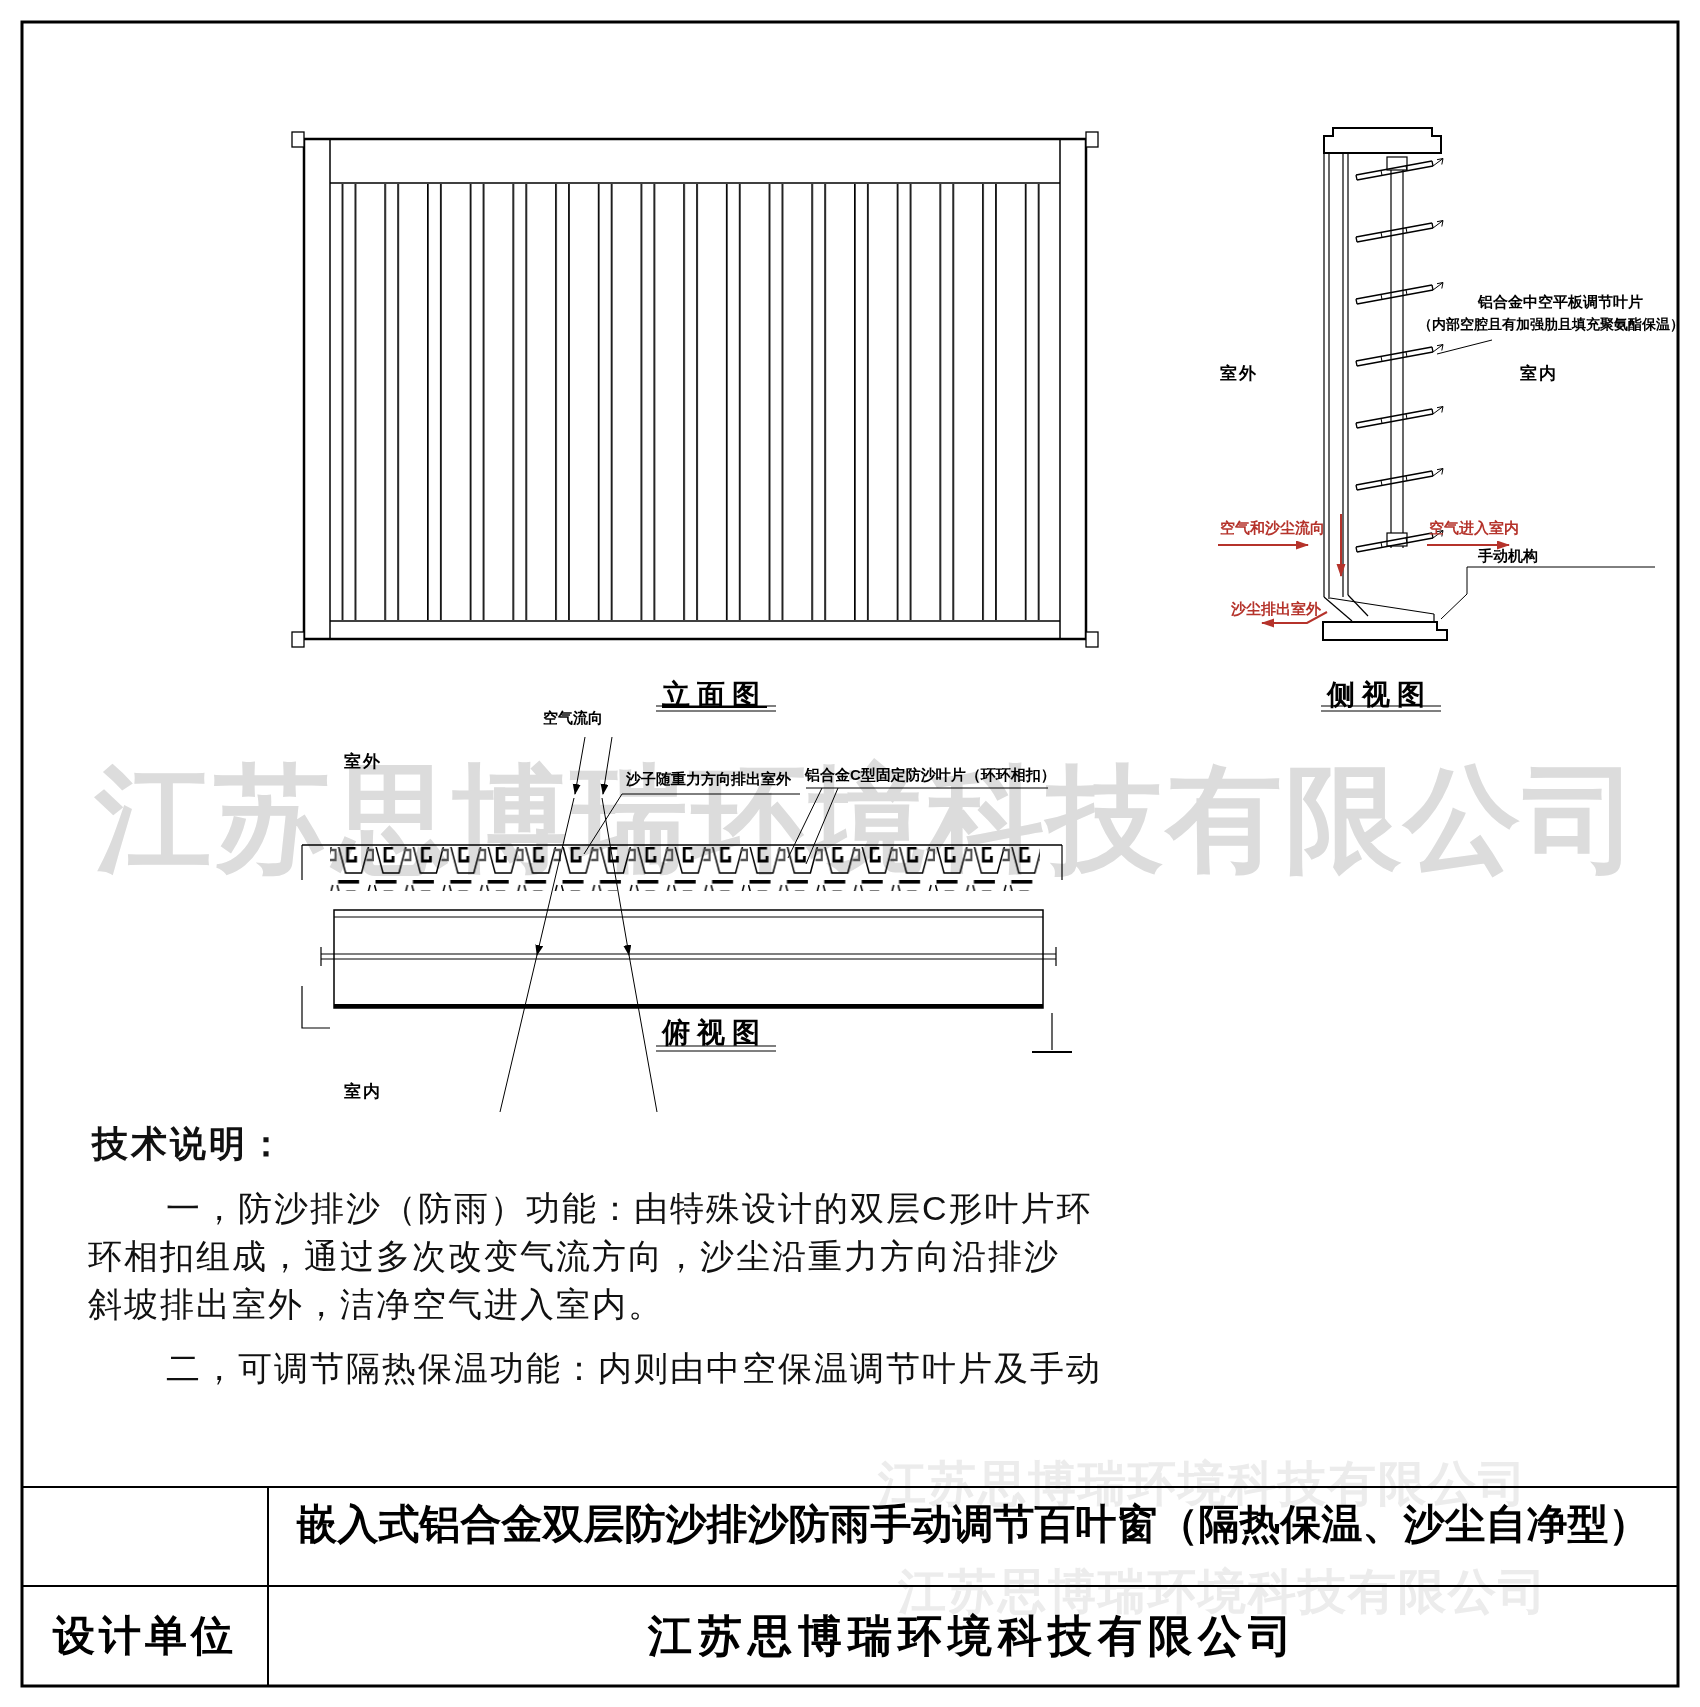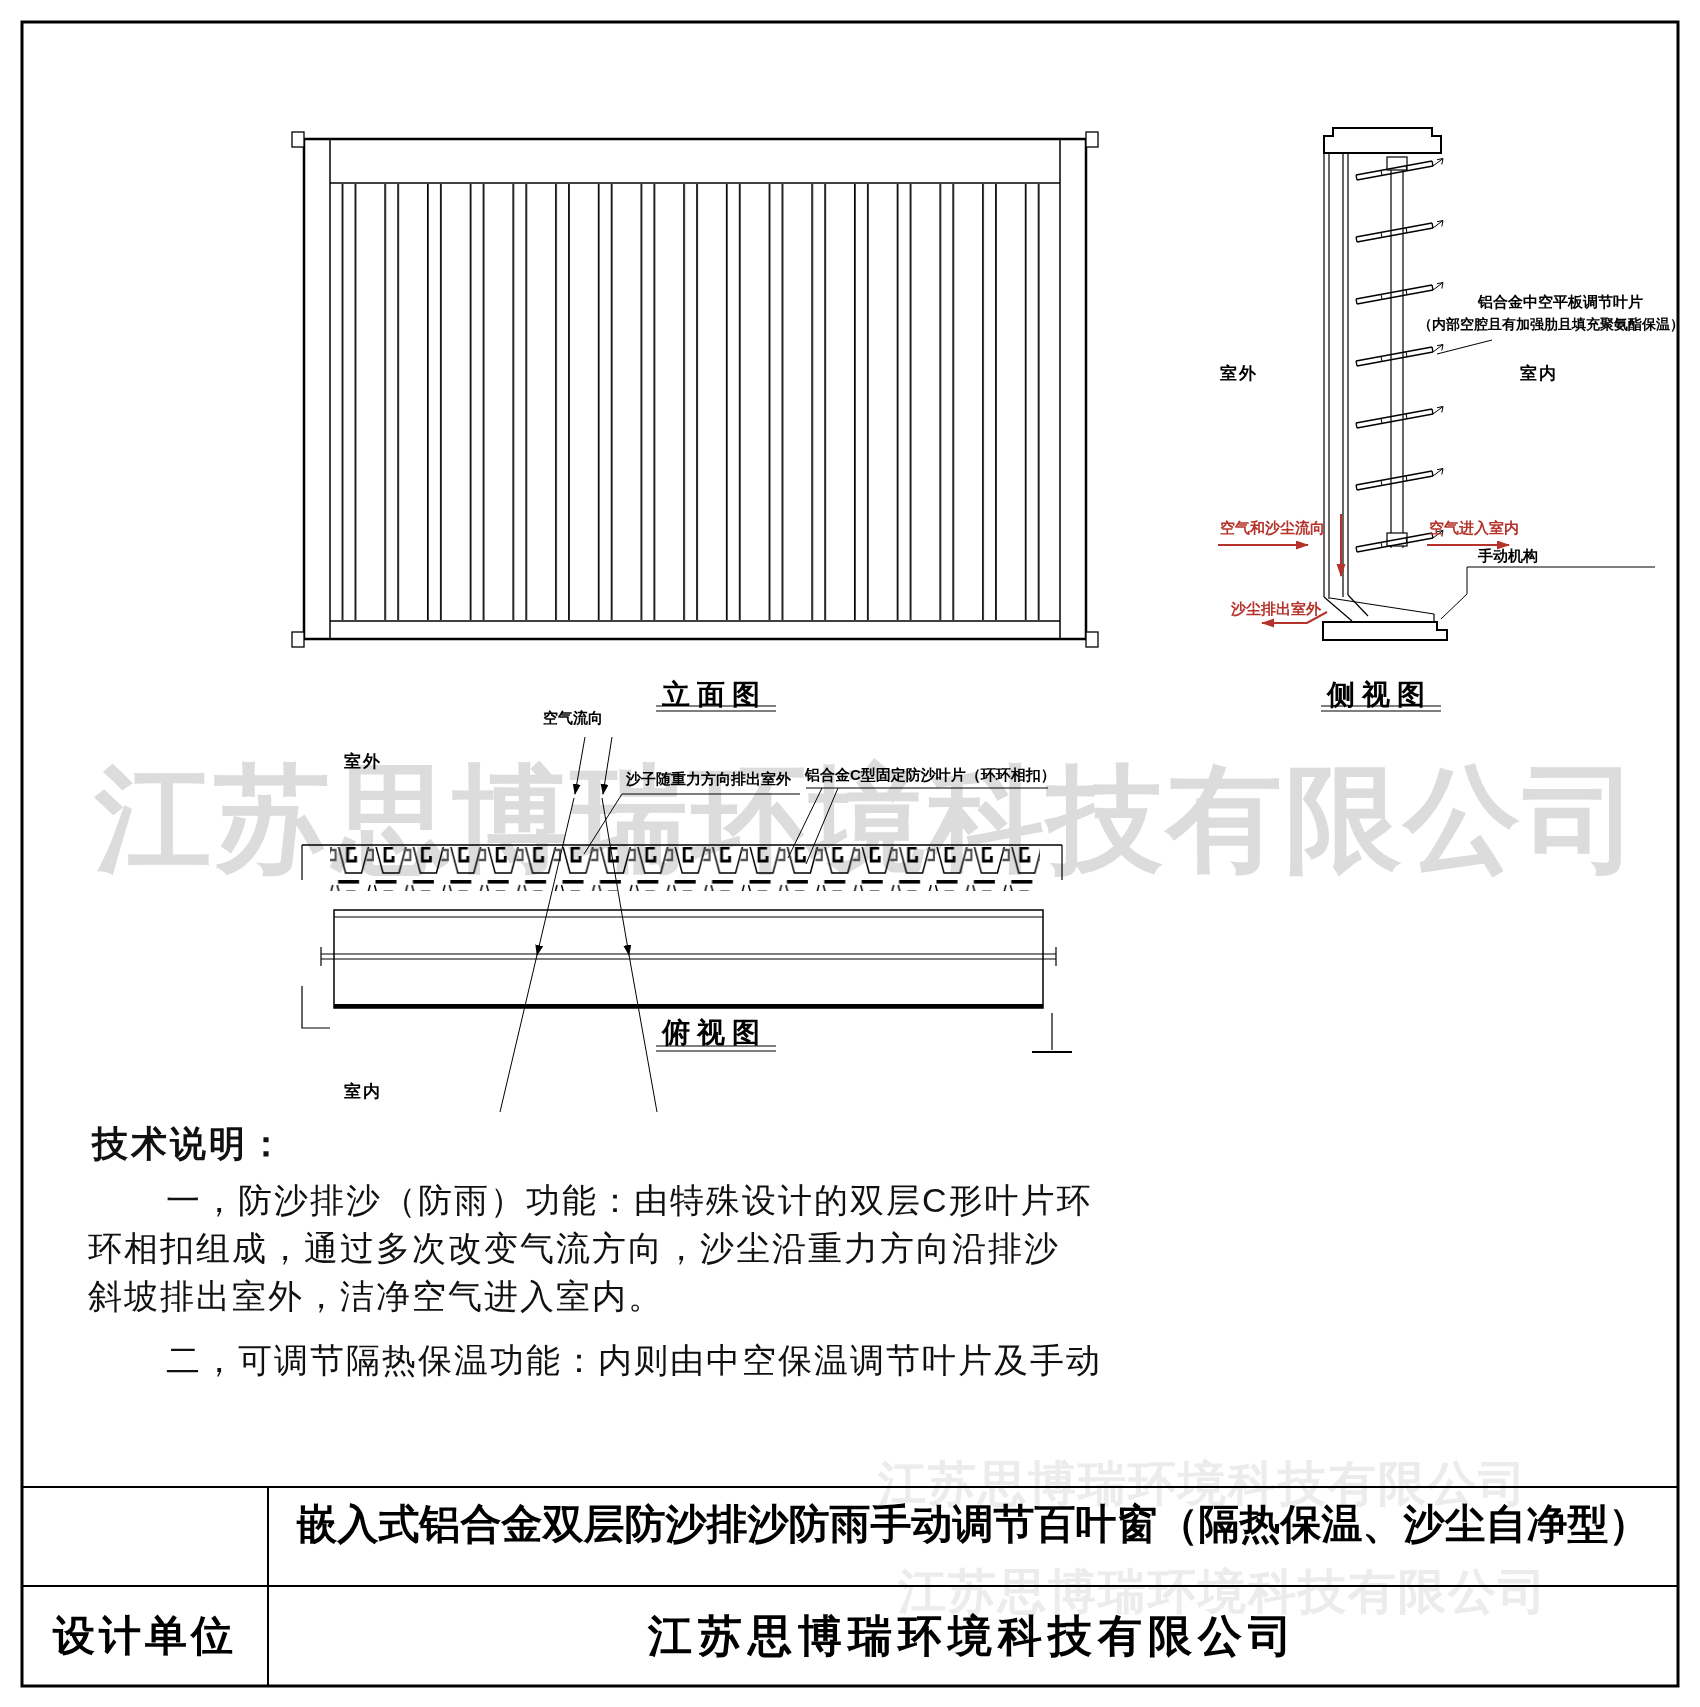--- a/index.html
+++ b/index.html
@@ -22,21 +22,21 @@
   }
   .wm-ghost{color:var(--wm2);font-weight:700;z-index:0;}
   .ghost1{left:878px;top:1452px;font-size:48px;letter-spacing:2px;}
   .ghost2{left:898px;top:1560px;font-size:48px;letter-spacing:2px;}
   svg.linework{position:absolute;left:0;top:0;z-index:1;}
   .z2{z-index:2;}
   .vtitle{font-size:28px;font-weight:700;letter-spacing:7px;}
   .small{font-size:15px;text-align:center;}
   .tiny{font-size:14px;}
   .room{font-size:17px;font-weight:700;letter-spacing:2px;}
-  .notes{font-size:34px;font-weight:500;letter-spacing:2px;color:#111;}
+  .notes{font-size:34px;font-weight:500;letter-spacing:2px;color:#111;margin-top:8px;}
   .notes-h{font-size:36px;font-weight:600;letter-spacing:3px;color:#111;}
   .tb-label{font-size:42px;font-weight:700;letter-spacing:4px;}
   .tb-val1{left:268px;top:1487px;width:1410px;height:75px;display:flex;align-items:center;justify-content:center;font-size:41px;font-weight:700;}
   .tb-val2{left:268px;top:1586px;width:1410px;height:100px;display:flex;align-items:center;justify-content:center;font-size:44px;font-weight:700;letter-spacing:6px;}
   .cell-label1{left:22px;top:1487px;width:246px;height:99px;display:flex;align-items:center;justify-content:center;}
   .cell-label2{left:22px;top:1586px;width:246px;height:100px;display:flex;align-items:center;justify-content:center;}
 </style>
 </head>
 <body>
 
@@ -158,21 +158,21 @@
       <line x1="622" y1="794" x2="800" y2="794" stroke="#000" stroke-width="1"></line>
       <line x1="622" y1="794" x2="584" y2="854" stroke="#000" stroke-width="1"></line>
       <line x1="806" y1="788" x2="1048" y2="788" stroke="#000" stroke-width="1"></line>
       <line x1="822" y1="788" x2="788" y2="858" stroke="#000" stroke-width="1"></line>
       <line x1="838" y1="788" x2="806" y2="864" stroke="#000" stroke-width="1"></line>
       <line x1="656" y1="1046" x2="776" y2="1046" stroke="#000" stroke-width="1.2"></line>
       <line x1="656" y1="1051" x2="776" y2="1051" stroke="#000" stroke-width="1.2"></line>
     </g>
   </svg>
 
-  <div class="abs z2 vtitle" style="left:662px;top:676px;">立面图</div>
+  <div class="abs z2 vtitle" style="left:662px;top:676px;text-decoration:underline;">立面图</div>
   <div class="abs z2 vtitle" style="left:1327px;top:676px;">侧视图</div>
   <div class="abs z2 vtitle" style="left:662px;top:1014px;">俯视图</div>
 
   <div class="abs z2 lbl room" style="left:1220px;top:362px;">室外</div>
   <div class="abs z2 lbl room" style="left:1520px;top:362px;">室内</div>
   <div class="abs z2 lbl small" style="left:1478px;top:293px;">铝合金中空平板调节叶片</div>
   <div class="abs z2 lbl tiny" style="left:1418px;top:316px;">（内部空腔且有加强肋且填充聚氨酯保温）</div>
   <div class="abs z2 red small" style="left:1220px;top:519px;">空气和沙尘流向</div>
   <div class="abs z2 red small" style="left:1429px;top:519px;">空气进入室内</div>
   <div class="abs z2 red small" style="left:1231px;top:600px;">沙尘排出室外</div>

